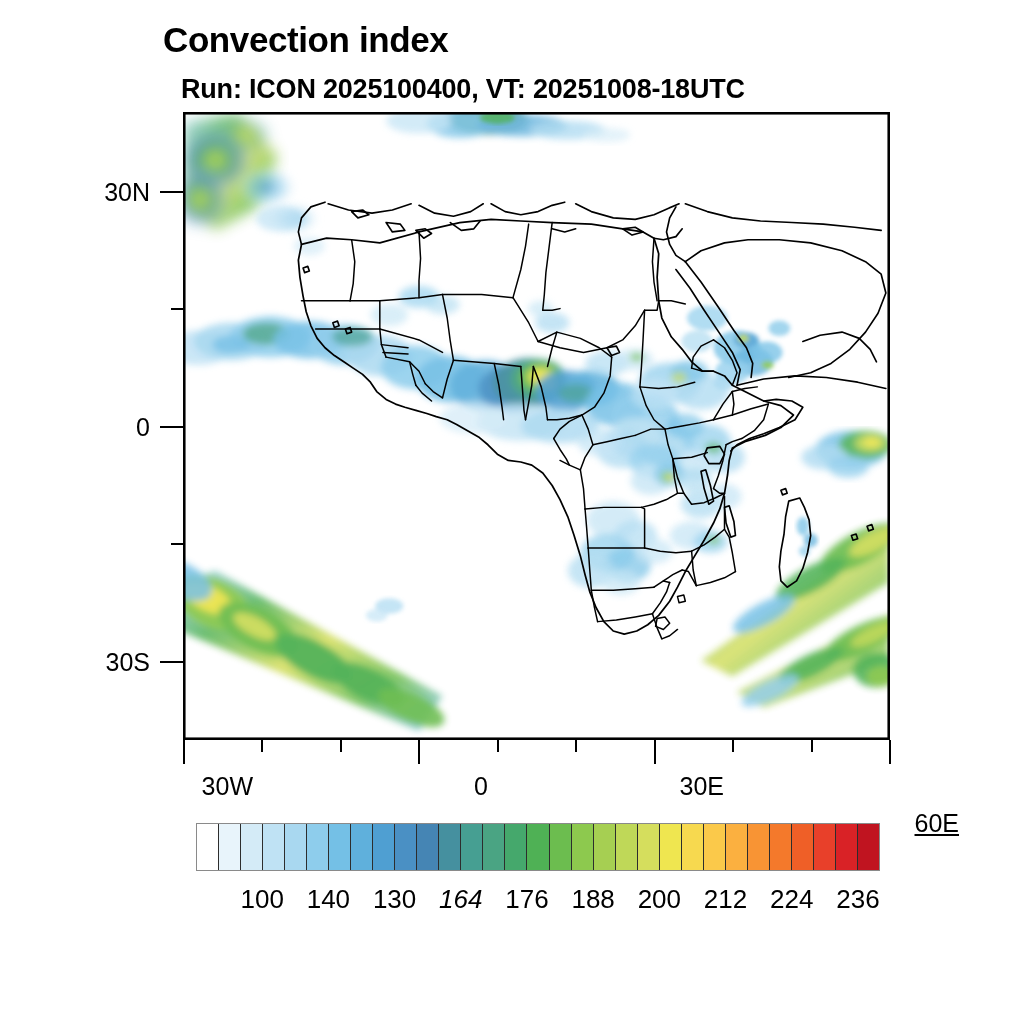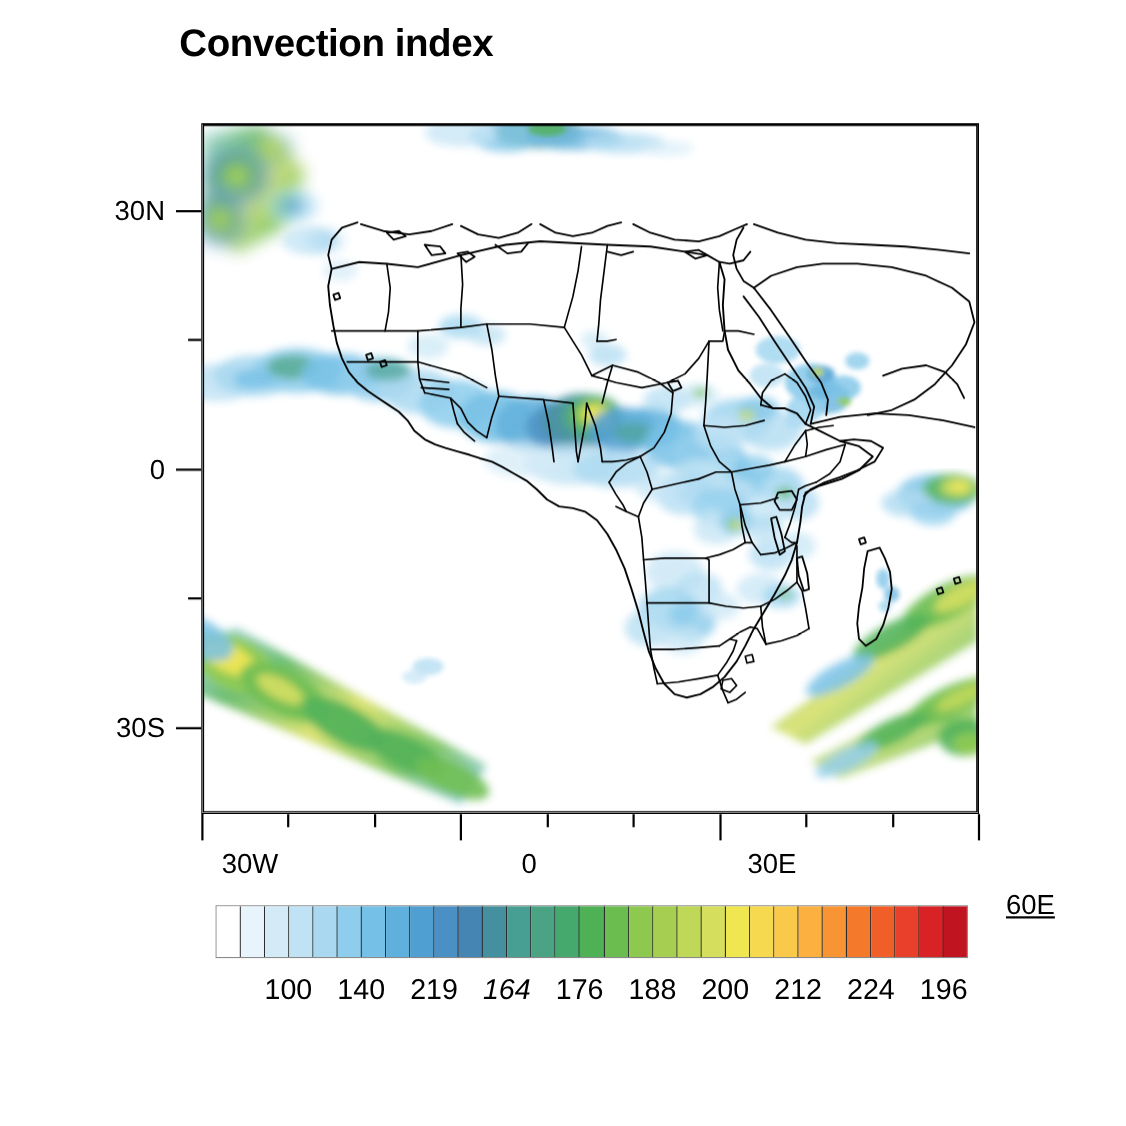--- a/index.html
+++ b/index.html
@@ -32,20 +32,21 @@
   #cbar i{flex:1 1 0;display:block;border-right:1px solid #2d2d2d;}
   #cbar i:last-child{border-right:none;}
   .cblab{position:absolute;font-size:26px;text-align:center;white-space:nowrap;}
 </style>
 </head>
 <body>
 
 <div id="root">
 
   <div class="ttl" id="title">Convection index</div>
+  <div class="ttl" id="subtitle">Run: ICON 2025100400,  VT: 20251008-18UTC</div>
 
   <div id="plot">
     <svg id="mapsvg" viewBox="0 0 900 800" preserveAspectRatio="none">
       <defs>
 
         <radialGradient id="gb" cx="50%" cy="50%" r="50%">
           <stop offset="0%" stop-color="#6cb6e0" stop-opacity="0.95"></stop>
           <stop offset="45%" stop-color="#a9d8f0" stop-opacity="0.80"></stop>
           <stop offset="100%" stop-color="#e8f4fb" stop-opacity="0"></stop>
         </radialGradient>
@@ -513,23 +514,23 @@
         <i style="background: rgb(239, 95, 39);"></i>
         <i style="background: rgb(232, 64, 42);"></i>
         <i style="background: rgb(217, 34, 38);"></i>
         <i style="background: rgb(192, 20, 32);"></i>
       </div>
   </div>
 
   <div id="cblabels">
       <div class="cblab" style="left: 222.194px; top: 884px; width: 80px;">100</div>
       <div class="cblab" style="left: 288.387px; top: 884px; width: 80px;">140</div>
-      <div class="cblab" style="left: 354.581px; top: 884px; width: 80px;">219</div>
+      <div class="cblab" style="left: 354.581px; top: 884px; width: 80px;">130</div>
       <div class="cblab" style="left: 420.774px; top: 884px; width: 80px; font-style: italic;">164</div>
       <div class="cblab" style="left: 486.968px; top: 884px; width: 80px;">176</div>
       <div class="cblab" style="left: 553.161px; top: 884px; width: 80px;">188</div>
       <div class="cblab" style="left: 619.355px; top: 884px; width: 80px;">200</div>
       <div class="cblab" style="left: 685.548px; top: 884px; width: 80px;">212</div>
       <div class="cblab" style="left: 751.742px; top: 884px; width: 80px;">224</div>
-      <div class="cblab" style="left: 817.935px; top: 884px; width: 80px;">196</div>
+      <div class="cblab" style="left: 817.935px; top: 884px; width: 80px;">236</div>
     </div>
 
 </div>
 
 </body></html>

